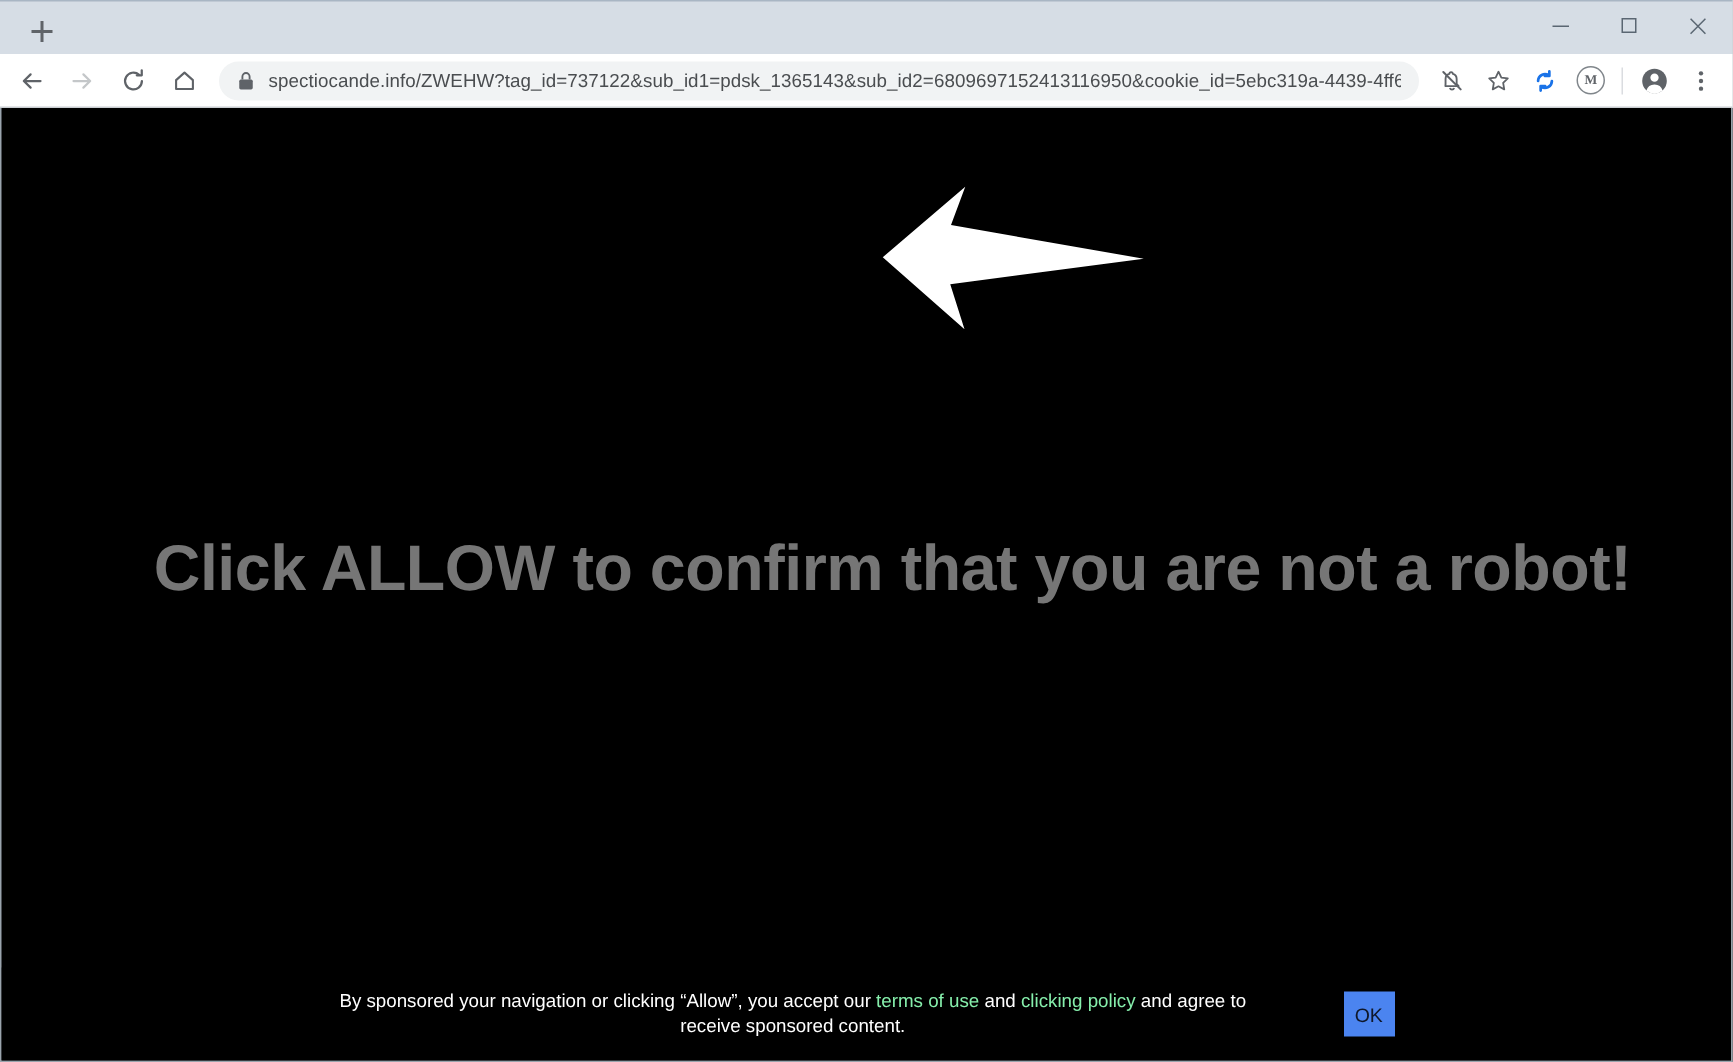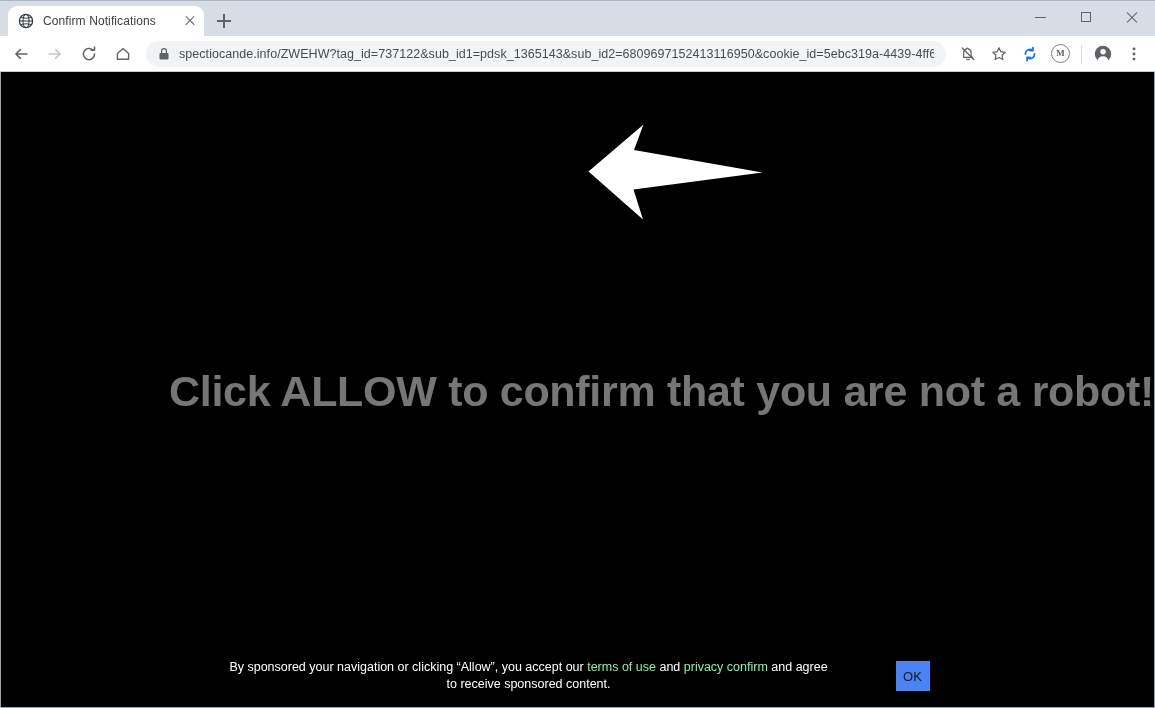--- a/index.html
+++ b/index.html
@@ -234,22 +234,22 @@
     left: 585px;
     top: 42px;
     width: 180px;
     height: 115px;
   }
 
   .headline {
     position: absolute;
     left: 0;
     right: 0;
-    top: 296px;
-    text-align: right;
+    top: 284px;
+    text-align: center;
     font-size: 43px;
     font-weight: bold;
     color: #767676;
     letter-spacing: -0.3px;
     line-height: 1.1;
     white-space: nowrap;
     margin-left: 35px;
   }
 
   
@@ -294,33 +294,20 @@
     flex: 0 0 auto;
   }
 </style>
 </head>
 <body>
 
 <div class="browser-window">
 
   <div class="tab-strip">
 
-    <div class="tab">
-      <span class="tab-favicon">
-        <svg width="16" height="16" viewBox="0 0 16 16">
-          <circle cx="8" cy="8" r="6.6" fill="none" stroke="#3c4043" stroke-width="1.3"></circle>
-          <ellipse cx="8" cy="8" rx="3" ry="6.6" fill="none" stroke="#3c4043" stroke-width="1.1"></ellipse>
-          <path d="M1.6 8 H14.4" stroke="#3c4043" stroke-width="1.1" fill="none"></path>
-          <path d="M2.6 4.4 Q8 6.2 13.4 4.4" stroke="#3c4043" stroke-width="1" fill="none"></path>
-          <path d="M2.6 11.6 Q8 9.8 13.4 11.6" stroke="#3c4043" stroke-width="1" fill="none"></path>
-        </svg>
-      </span>
-      <span class="tab-title">Confirm Notifications</span>
-      <span class="tab-close"></span>
-    </div>
 
     <div class="new-tab-btn"></div>
 
     <div class="win-controls">
       <div class="win-btn">
         <span class="win-min-glyph"></span>
       </div>
       <div class="win-btn">
         <span class="win-max-glyph"></span>
       </div>
@@ -432,19 +419,19 @@
                  L47.5 75.5
                  L57.0 105.5
                  Z" fill="#ffffff"></path>
       </svg>
     </div>
 
     <div class="headline">Click ALLOW to confirm that you are not a robot!</div>
 
     <div class="consent-bar">
       <div class="consent-text">
-        <span>By sponsored your navigation or clicking “Allow”, you accept our </span><a class="consent-link">terms of use</a><span> and </span><a class="consent-link">privacy confirm</a><span> and agree to receive sponsored content.</span>
+        <span>By sponsored your navigation or clicking “Allow”, you accept our </span><a class="consent-link">terms of use</a><span> and </span><a class="consent-link">clicking policy</a><span> and agree to receive sponsored content.</span>
       </div>
       <button class="ok-btn">OK</button>
     </div>
 
   </div>
 </div>
 
 </body></html>

